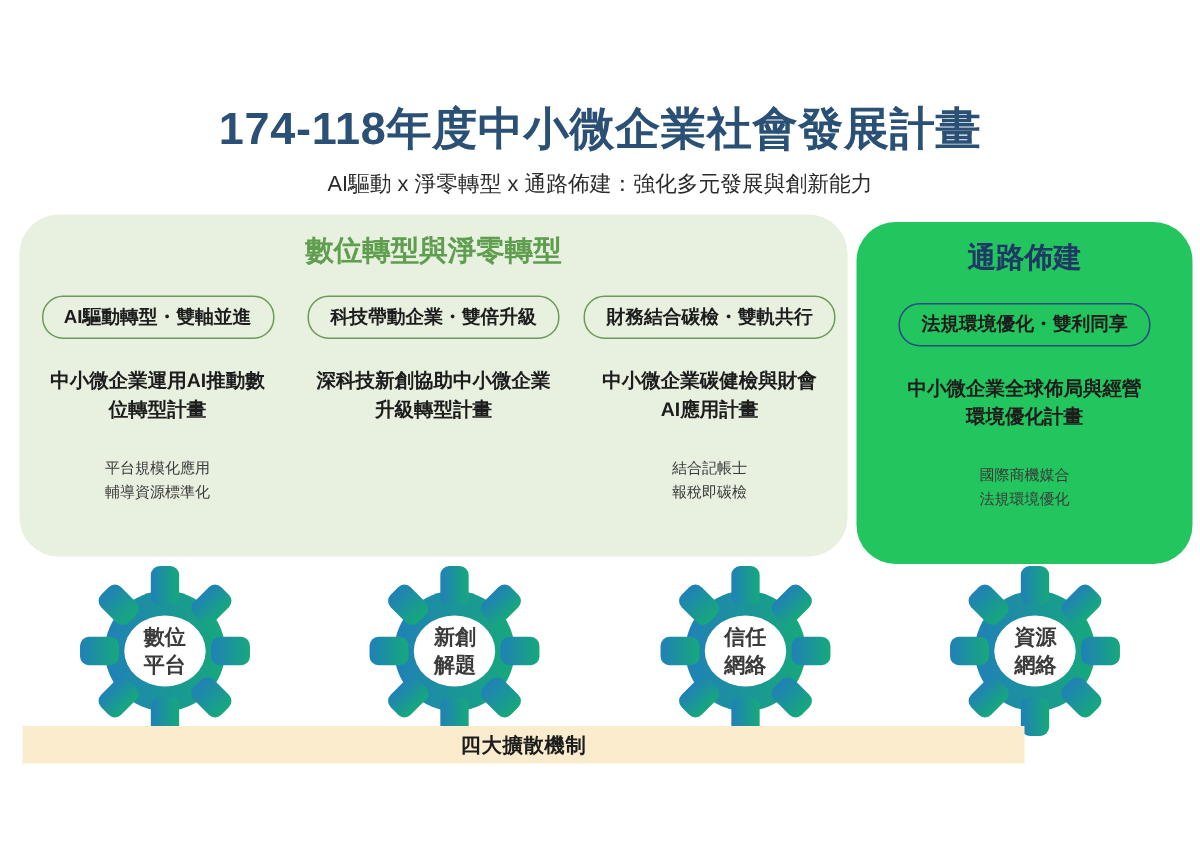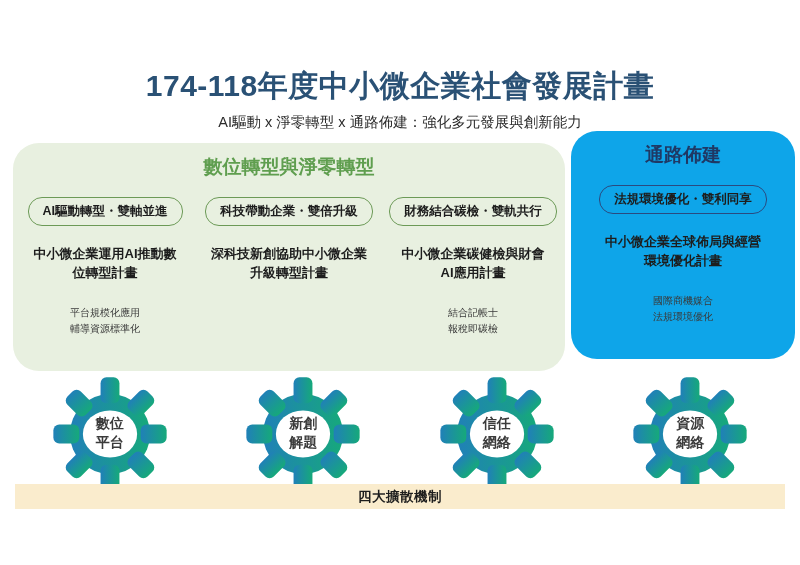--- a/index.html
+++ b/index.html
@@ -54,24 +54,24 @@
   }
   .panel-green {
     left: 13px;
     top: 143px;
     width: 552px;
     height: 228px;
     background: #e8f0e0;
   }
   .panel-blue {
     left: 571px;
-    top: 131px;
+    top: 148px;
     width: 224px;
     height: 228px;
-    background: #0ea5e9;
+    background: #22c55e;
   }
   .panel-head {
     position: absolute;
     top: 11px;
     left: 0;
     width: 100%;
     text-align: center;
     font-size: 19px;
     font-weight: bold;
     white-space: nowrap;
@@ -151,21 +151,20 @@
     flex: 1 1 0;
     position: relative;
     display: flex;
     align-items: flex-start;
     justify-content: center;
   }
   .gear-wrap {
     position: relative;
     width: 118px;
     height: 118px;
-    font-family: Liberation Mono, monospace;
   }
   .gear-wrap svg {
     display: block;
     width: 118px;
     height: 118px;
   }
   .gear-label {
     position: absolute;
     left: 0;
     top: 0;
@@ -182,21 +181,21 @@
     white-space: pre-line;
     text-align: center;
     pointer-events: none;
   }
 
   
   .bottom-bar {
     position: absolute;
     left: 15px;
     top: 484px;
-    width: 770px;
+    width: 668px;
     height: 25px;
     background: #faeccd;
     display: flex;
     align-items: center;
     justify-content: center;
   }
   .bottom-bar-text {
     font-size: 13.5px;
     font-weight: bold;
     color: #1d1d1d;

